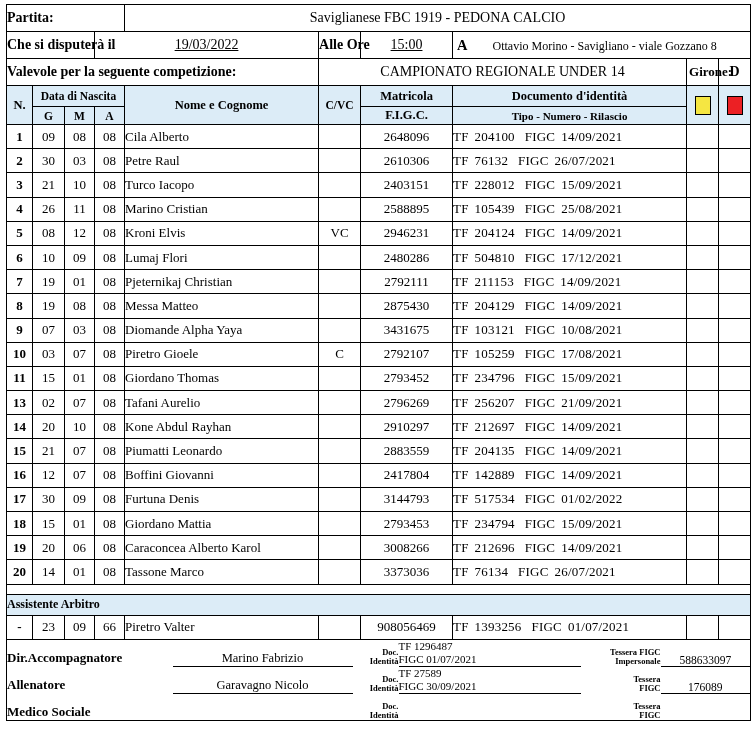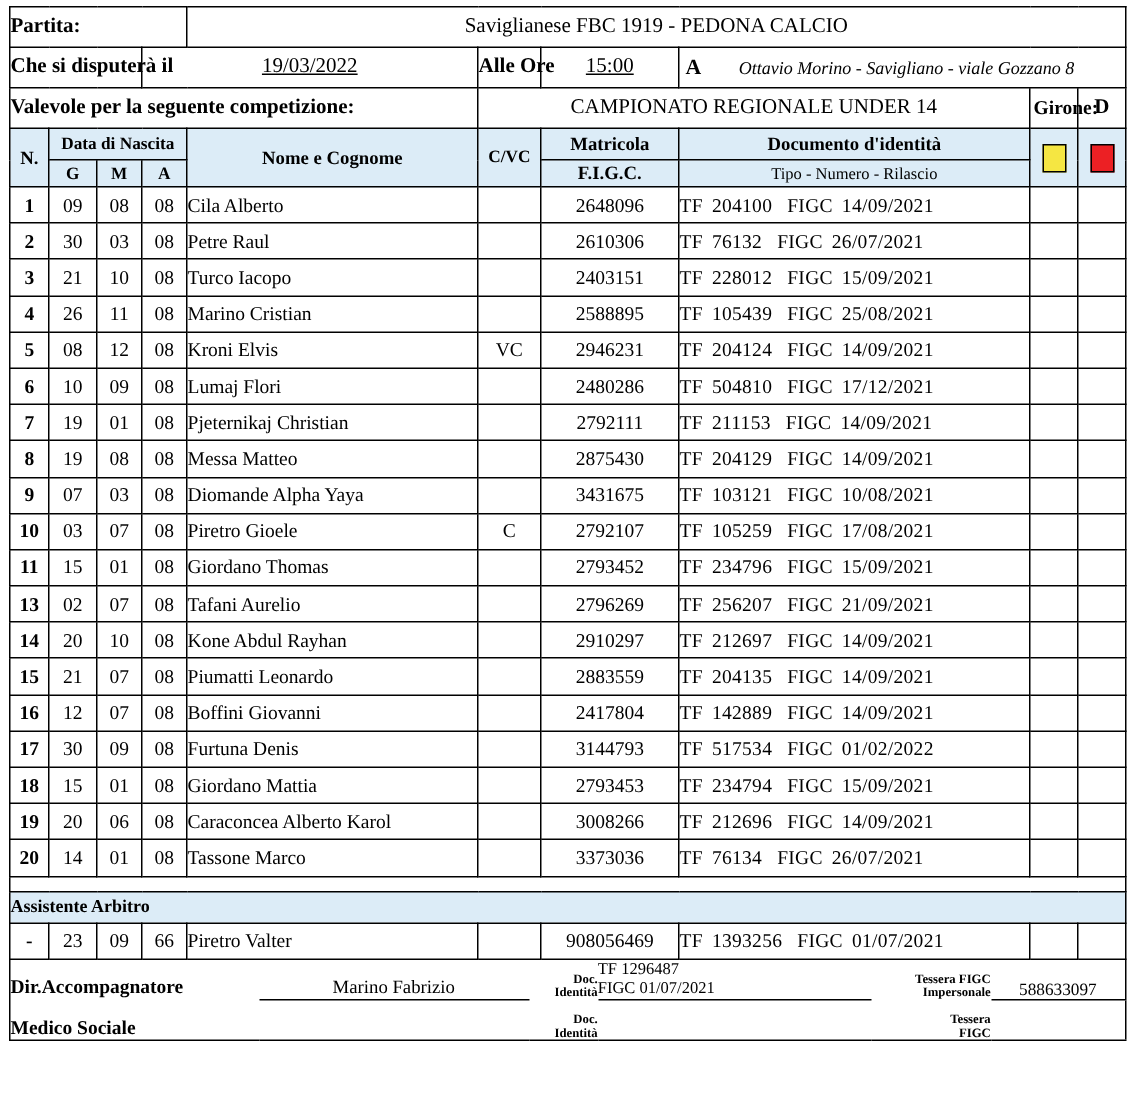--- a/index.html
+++ b/index.html
@@ -49,36 +49,35 @@
   }
   .val-underline {
     text-align: center;
     font-size: 14.5px;
     text-decoration: underline;
   }
   .val-left {
     text-align: center;
     font-size: 12px;
     padding-left: 10px;
-    font-style: italic;
   }
   .big-title {
     text-align: center;
     font-size: 15px;
   }
 
   
   .colhead {
     background: #dcecf7;
     text-align: center;
     font-weight: bold;
     font-size: 12.5px;
   }
   .colhead.sub {
-    font-weight: normal;
+    font-weight: bold;
     font-size: 11px;
   }
   .colhead-small {
     font-size: 11.5px;
   }
 
   
   .prow td {
     height: 23.2px;
     font-size: 13px;
@@ -532,20 +531,28 @@
     <tbody id="official-rows">
         <tr>
           <td class="off-lbl">Dir.Accompagnatore</td>
           <td class="off-name">Marino Fabrizio</td>
           <td class="off-docl"><span>Doc.</span><br><span>Identità</span></td>
           <td class="off-docv"><span>TF  1296487</span><br><span>FIGC 01/07/2021</span></td>
           <td class="off-tessl"><span>Tessera FIGC</span><br><span>Impersonale</span></td>
           <td class="off-tessv">588633097</td>
         </tr>
         <tr>
+          <td class="off-lbl">Allenatore</td>
+          <td class="off-name">Garavagno Nicolo</td>
+          <td class="off-docl"><span>Doc.</span><br><span>Identità</span></td>
+          <td class="off-docv"><span>TF  27589</span><br><span>FIGC 30/09/2021</span></td>
+          <td class="off-tessl"><span>Tessera</span><br><span>FIGC</span></td>
+          <td class="off-tessv">176089</td>
+        </tr>
+        <tr>
           <td class="off-lbl">Medico Sociale</td>
           <td class="off-name"></td>
           <td class="off-docl"><span>Doc.</span><br><span>Identità</span></td>
           <td class="off-docv"><span></span><br><span></span></td>
           <td class="off-tessl"><span>Tessera</span><br><span>FIGC</span></td>
           <td class="off-tessv"></td>
         </tr>
       </tbody>
   </table>
 

